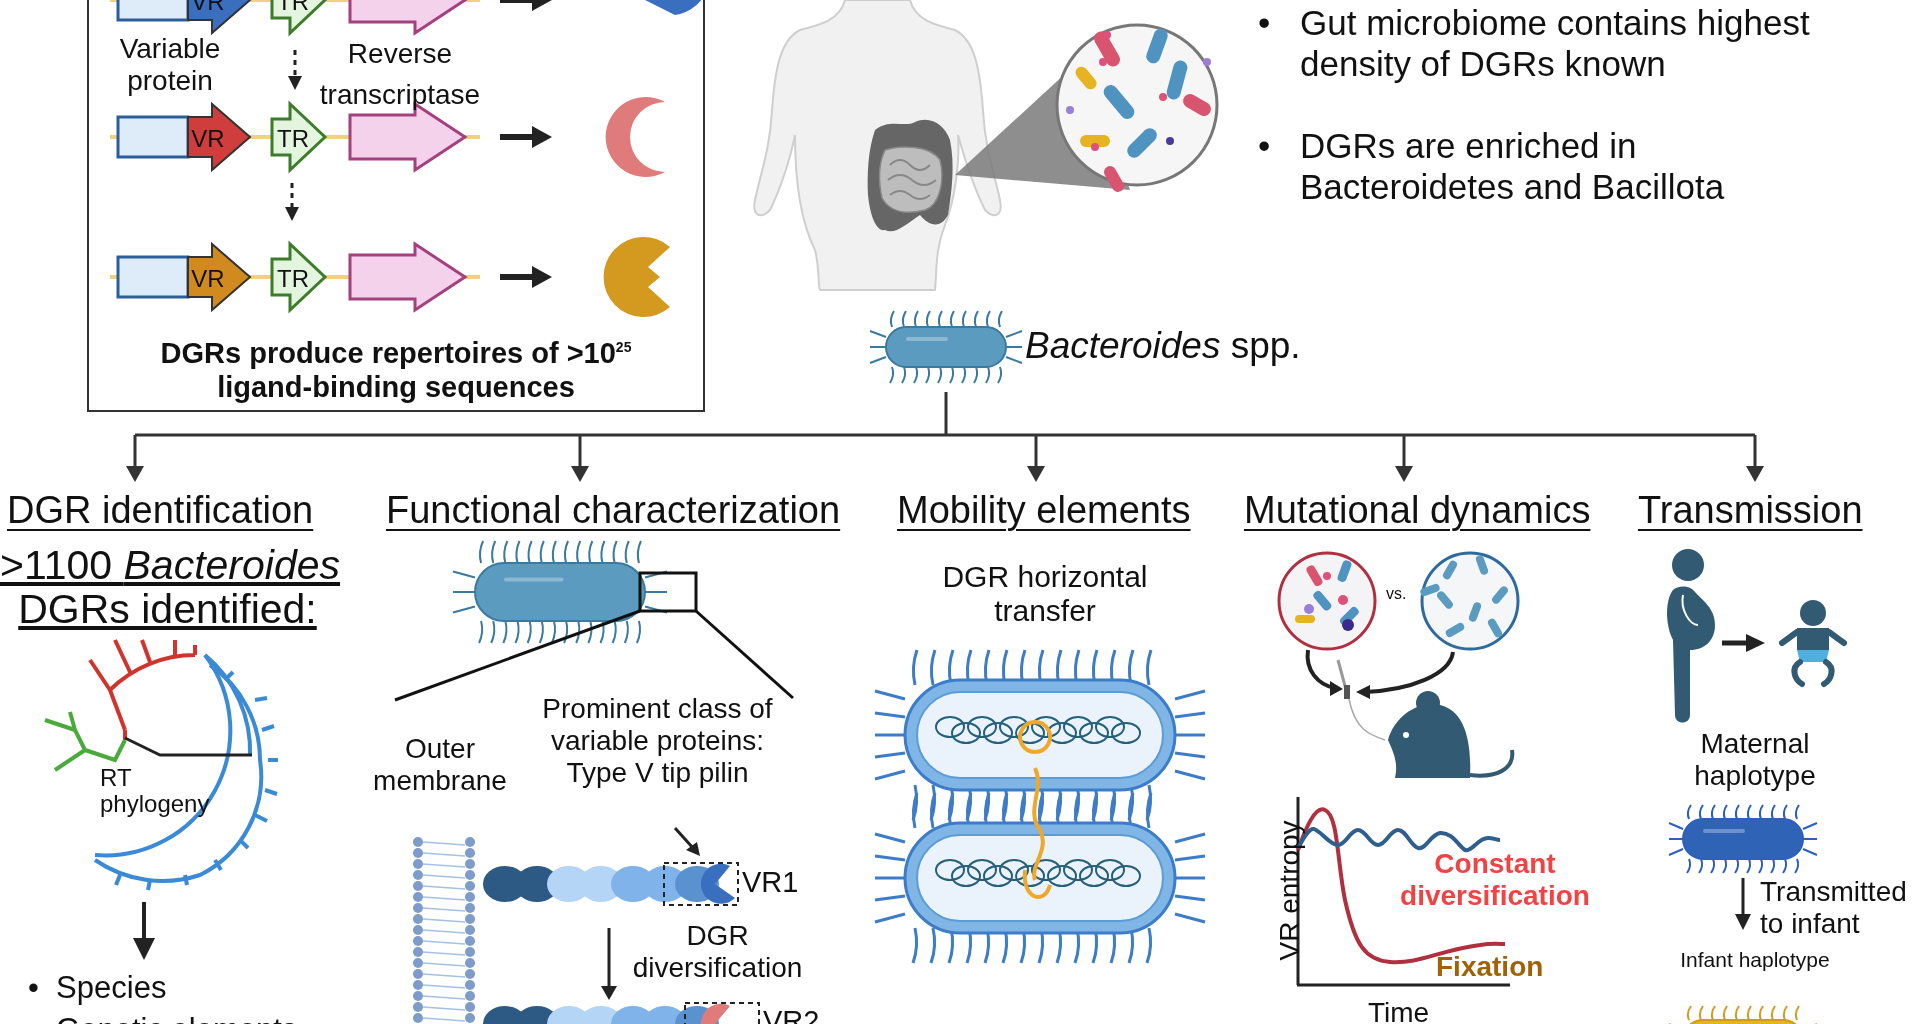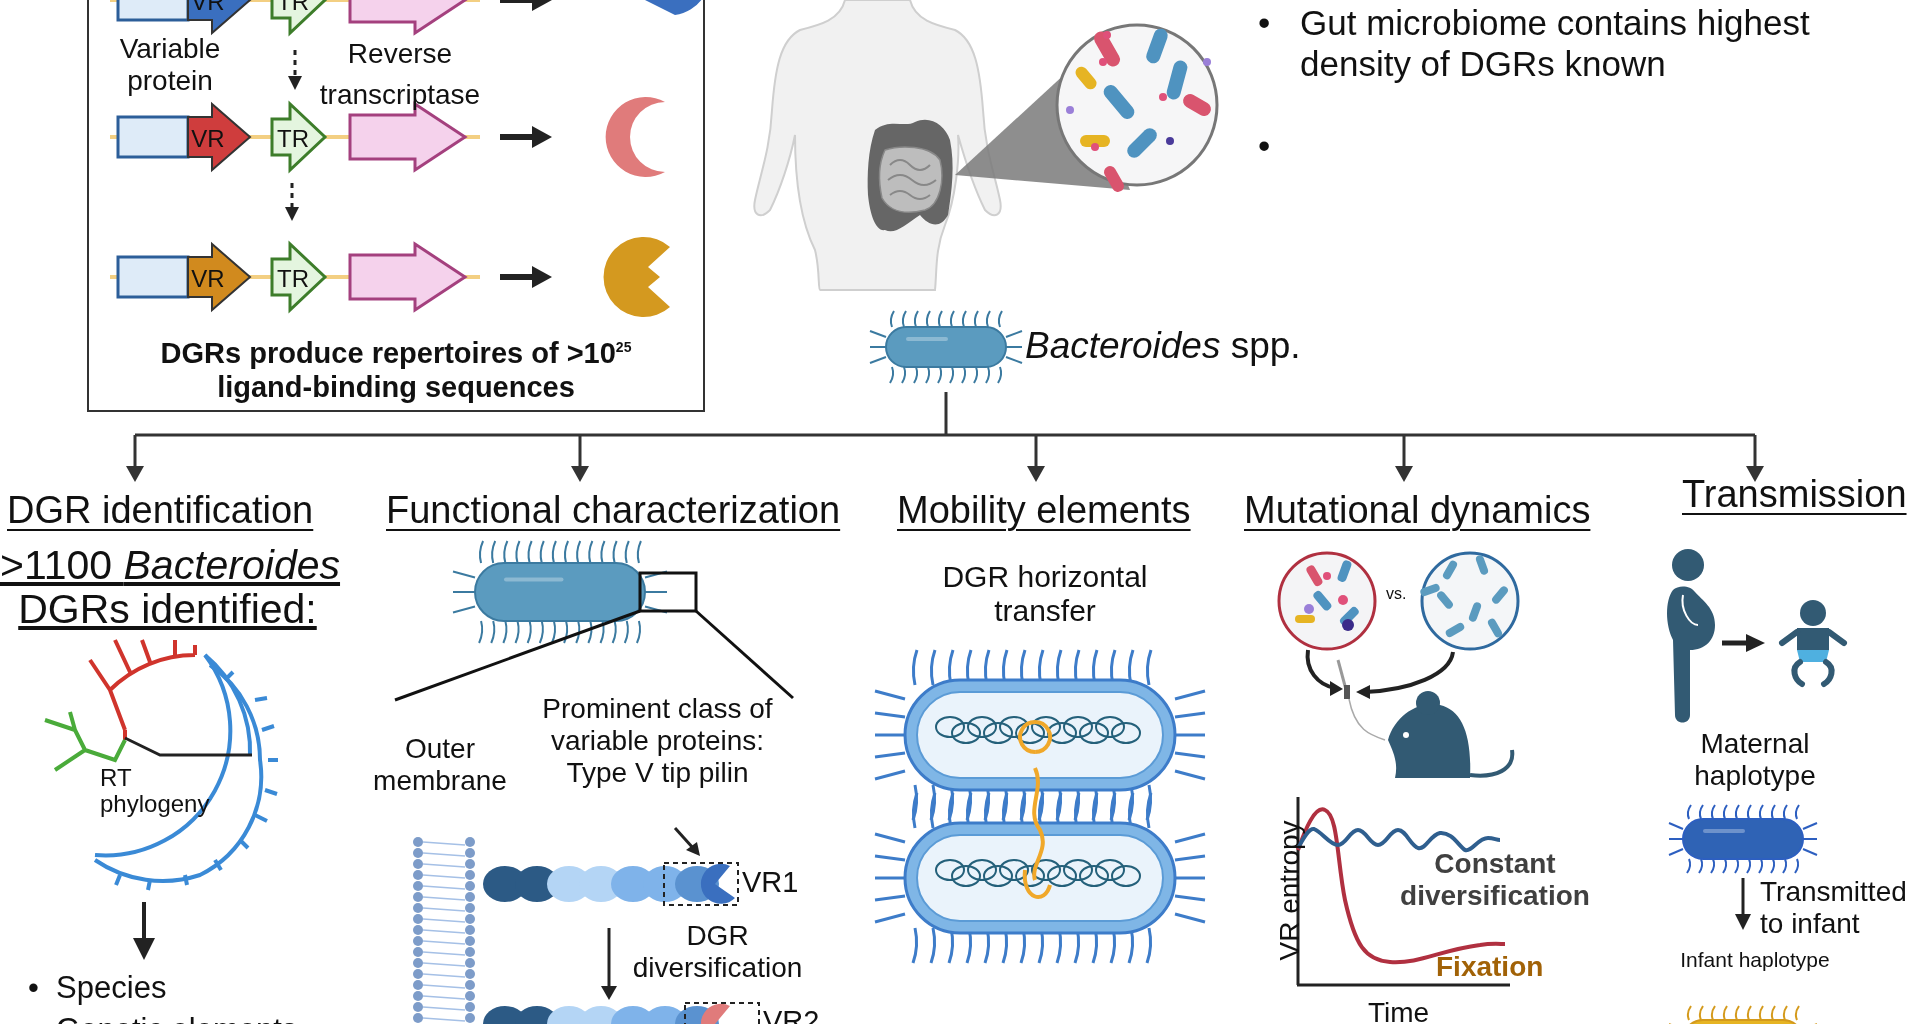--- a/index.html
+++ b/index.html
@@ -114,20 +114,21 @@
   </g>
 </svg>
 
 <div class="abs" style="left:1258px;top:2px;width:560px;">
   <div class="bul" style="position:relative;padding-left:42px;">
     <span style="position:absolute;left:0;top:0;">•</span>
     <span>Gut microbiome contains highest density of DGRs known</span>
   </div>
   <div class="bul" style="position:relative;padding-left:42px;margin-top:41px;">
     <span style="position:absolute;left:0;top:0;">•</span>
+    <span>DGRs are enriched in Bacteroidetes and Bacillota</span>
   </div>
 </div>
 
 <svg width="1920" height="1024">
   <g id="rootBact">
       <path d="M892,327 q-3,-8 2,-16" stroke="#3b7aa0" stroke-width="2" fill="none"></path>
       <path d="M892,367 q3,8 -2,16" stroke="#3b7aa0" stroke-width="2" fill="none"></path>
       <path d="M904,327 q-3,-8 2,-16" stroke="#3b7aa0" stroke-width="2" fill="none"></path>
       <path d="M904,367 q3,8 -2,16" stroke="#3b7aa0" stroke-width="2" fill="none"></path>
       <path d="M916,327 q-3,-8 2,-16" stroke="#3b7aa0" stroke-width="2" fill="none"></path>
@@ -171,21 +172,21 @@
     </g>
 </svg>
 <div class="t" style="left:1025px;top:326px;font-size:37px;">
   <span class="i">Bacteroides</span><span> spp.</span>
 </div>
 
 <div class="t h" style="left:7px;top:490px;">DGR identification</div>
 <div class="t h" style="left:386px;top:490px;">Functional characterization</div>
 <div class="t h" style="left:897px;top:490px;">Mobility elements</div>
 <div class="t h" style="left:1244px;top:490px;">Mutational dynamics</div>
-<div class="t h" style="left:1638px;top:474px;margin-left:44px;">Transmission</div>
+<div class="t h" style="left:1638px;top:490px;">Transmission</div>
 
 <div class="t center" style="left:0;top:543px;width:335px;font-size:41px;line-height:44px;text-decoration:underline;">
   <span>&gt;1100 </span><span class="i">Bacteroides</span><br>
   <span>DGRs identified:</span>
 </div>
 <svg width="1920" height="1024">
   <g fill="none" stroke-width="4">
     <path d="M205,655 A125,125 0 0 1 95,855" stroke="#3a8ad6" transform="translate(0,0)"></path>
     <path d="M205,655 A125,125 0 0 1 250,756" stroke="#3a8ad6"></path>
     <path d="M210,665 A115,115 0 0 1 260,760 A110,110 0 0 1 200,875 A120,120 0 0 1 95,860" stroke="#3a8ad6"></path>
@@ -494,21 +495,21 @@
 
   <g>
     <line x1="1298" y1="797" x2="1298" y2="985" stroke="#222" stroke-width="3"></line>
     <line x1="1297" y1="985" x2="1510" y2="985" stroke="#222" stroke-width="3"></line>
     <path d="M1298,850 C1305,830 1315,805 1325,810 C1338,815 1337,860 1345,900 C1355,945 1365,960 1390,962 C1420,964 1440,950 1480,945 C1492,943 1500,944 1505,944" stroke="#b03040" stroke-width="4" fill="none"></path>
     <path d="M1298,848 C1305,835 1310,828 1314,829 C1322,832 1330,845 1338,845 C1346,845 1350,830 1358,830 C1366,830 1370,845 1378,845 C1386,845 1390,830 1398,830 C1406,830 1410,845 1418,848 C1426,850 1430,835 1440,833 C1452,832 1458,845 1465,850 C1472,852 1478,838 1488,838 C1494,838 1496,840 1500,840" stroke="#2f5f8f" stroke-width="4" fill="none"></path>
   </g>
 </svg>
 <div class="t" style="left:1210px;top:875px;width:160px;text-align:center;font-size:28px;transform:rotate(-90deg);">VR entropy</div>
 <div class="t" style="left:1368px;top:998px;font-size:28px;">Time</div>
-<div class="t center b" style="left:1385px;top:848px;width:220px;white-space:normal;font-size:28px;line-height:32px;color:#404040;">Constant diversification</div>
+<div class="t center b" style="left:1385px;top:848px;width:220px;white-space:normal;font-size:28px;line-height:32px;color:#ef4444;">Constant diversification</div>
 <div class="t b" style="left:1436px;top:952px;font-size:28px;color:#a16207;">Fixation</div>
 <div class="t" style="left:1386px;top:585px;font-size:16px;">vs.</div>
 
 <svg width="1920" height="1024">
   <g>
     <circle cx="1688" cy="565" r="16" fill="#325a73"></circle>
     <path d="M1673,590 C1665,600 1665,625 1673,640 L1675,715 C1675,725 1690,725 1690,715 L1690,650 C1705,650 1715,640 1715,625 C1715,608 1702,600 1695,592 C1690,585 1678,585 1673,590 Z" fill="#325a73"></path>
     <path d="M1683,595 C1680,610 1690,625 1698,625" stroke="#fff" stroke-width="2" fill="none"></path>
   </g>
   <line x1="1722" y1="643" x2="1750" y2="643" stroke="#222" stroke-width="5"></line>

